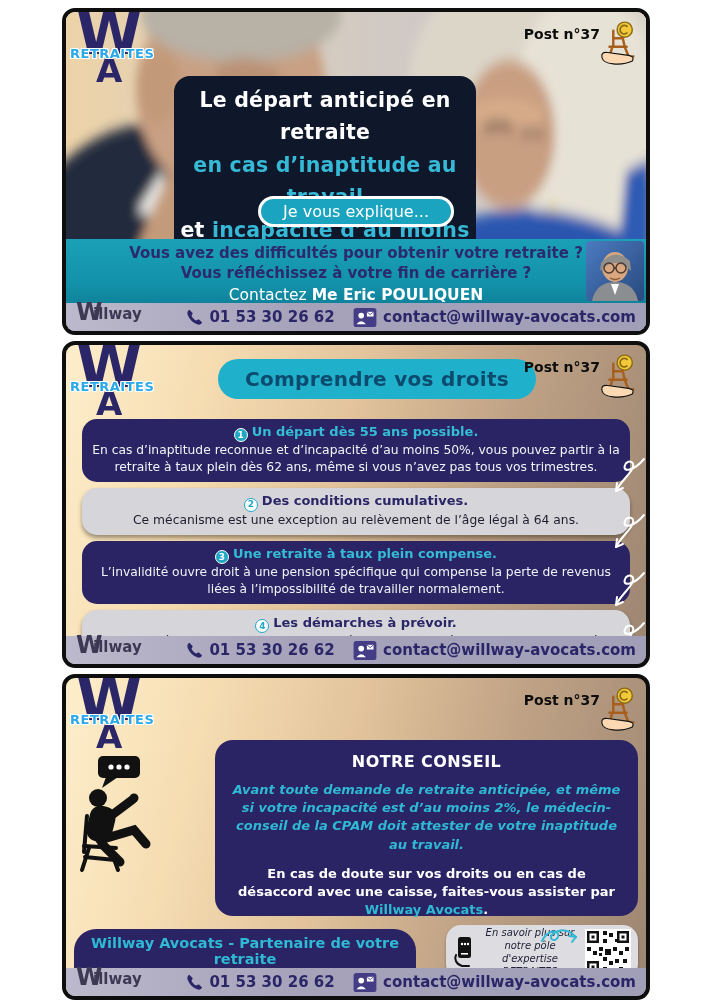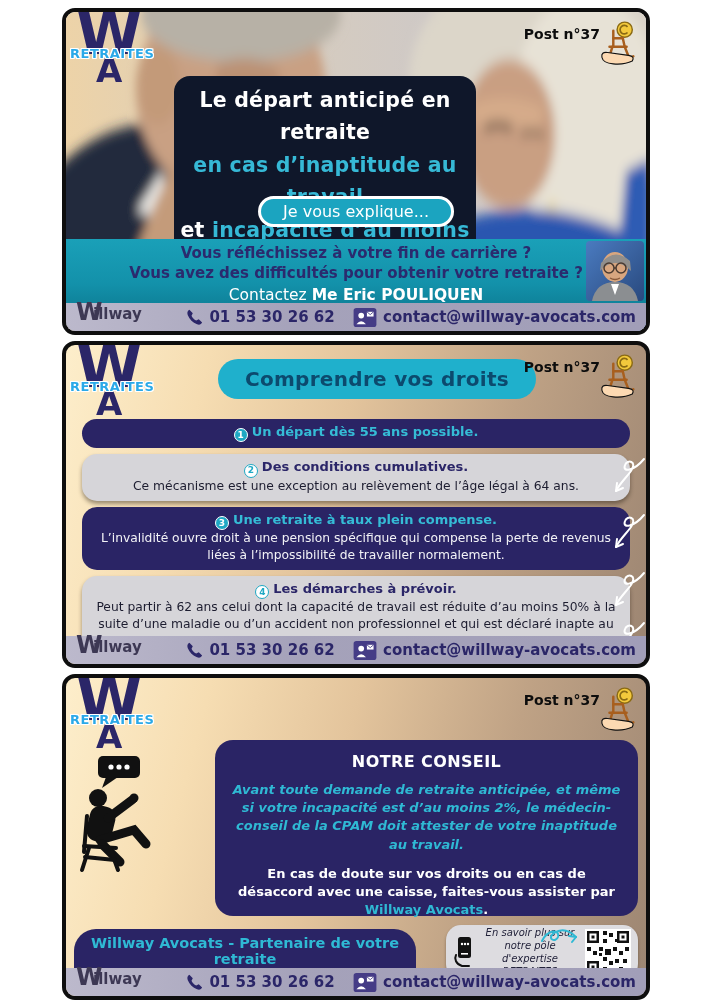--- a/index.html
+++ b/index.html
@@ -158,22 +158,22 @@
 
     <div class="t1box">
       <div class="l t1w">Le départ anticipé en retraite</div>
       <div class="l t1c">en cas d’inaptitude au travail</div>
       <div class="l"><span class="t1w">et </span><span class="t1c">incapacité d’au moins 50%.</span></div>
     </div>
 
     <div class="cta">Je vous explique...</div>
 
     <div class="banner">
+      <div class="b1">Vous avez des difficultés pour obtenir votre retraite ?</div>
       <div class="b1">Vous réfléchissez à votre fin de carrière ?</div>
-      <div class="b1">Vous avez des difficultés pour obtenir votre retraite ?</div>
       <div class="b2"><span>Contactez </span><b>Me Eric POULIQUEN</b></div>
       <div class="avatar">
         <svg width="58" height="60" viewBox="0 0 58 60">
           <defs>
               <linearGradient id="av1" x1="0" y1="0" x2="1" y2="1">
             <stop offset="0" stop-color="#4a7bc0"></stop>
                 <stop offset="1" stop-color="#29497e"></stop>
               </linearGradient>
             </defs>
           <rect width="58" height="60" fill="url(#av1)"></rect>
@@ -237,20 +237,21 @@
         </g>
         <path d="M2,38 Q1,32 8,33 L30,36 Q37,37 34,42 Q26,46 14,45 Q3,44 2,38 Z" fill="#fcd9b2" stroke="#111" stroke-width="1.2"></path>
       </svg>
     </div>
 
     <div class="t2pill">Comprendre vos droits</div>
 
     <div class="boxes">
       <div class="ibox purple">
         <div class="bt"><span class="numc">1</span><span>Un départ dès 55 ans possible.</span></div>
+        <div class="bb">En cas d’inaptitude reconnue et d’incapacité d’au moins 50%, vous pouvez partir à la retraite à taux plein dès 62 ans, même si vous n’avez pas tous vos trimestres.</div>
       </div>
       <div class="ibox gray">
         <div class="bt"><span class="numc">2</span><span>Des conditions cumulatives.</span></div>
         <div class="bb">Ce mécanisme est une exception au relèvement de l’âge légal à 64 ans.</div>
       </div>
       <div class="ibox purple">
         <div class="bt"><span class="numc">3</span><span>Une retraite à taux plein compense.</span></div>
         <div class="bb">L’invalidité ouvre droit à une pension spécifique qui compense la perte de revenus liées à l’impossibilité de travailler normalement.</div>
       </div>
       <div class="ibox gray">

